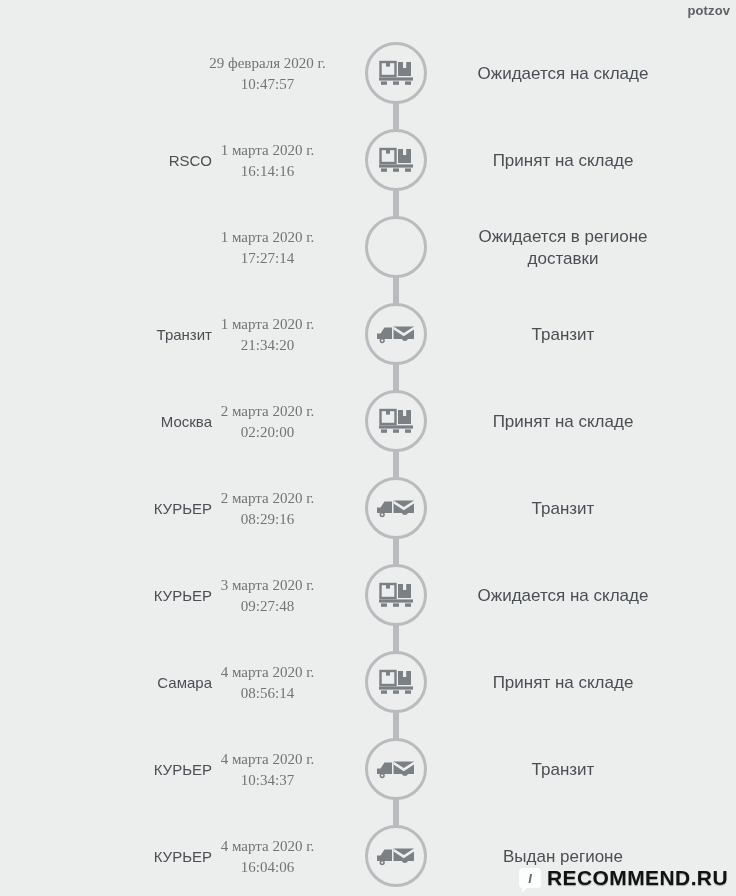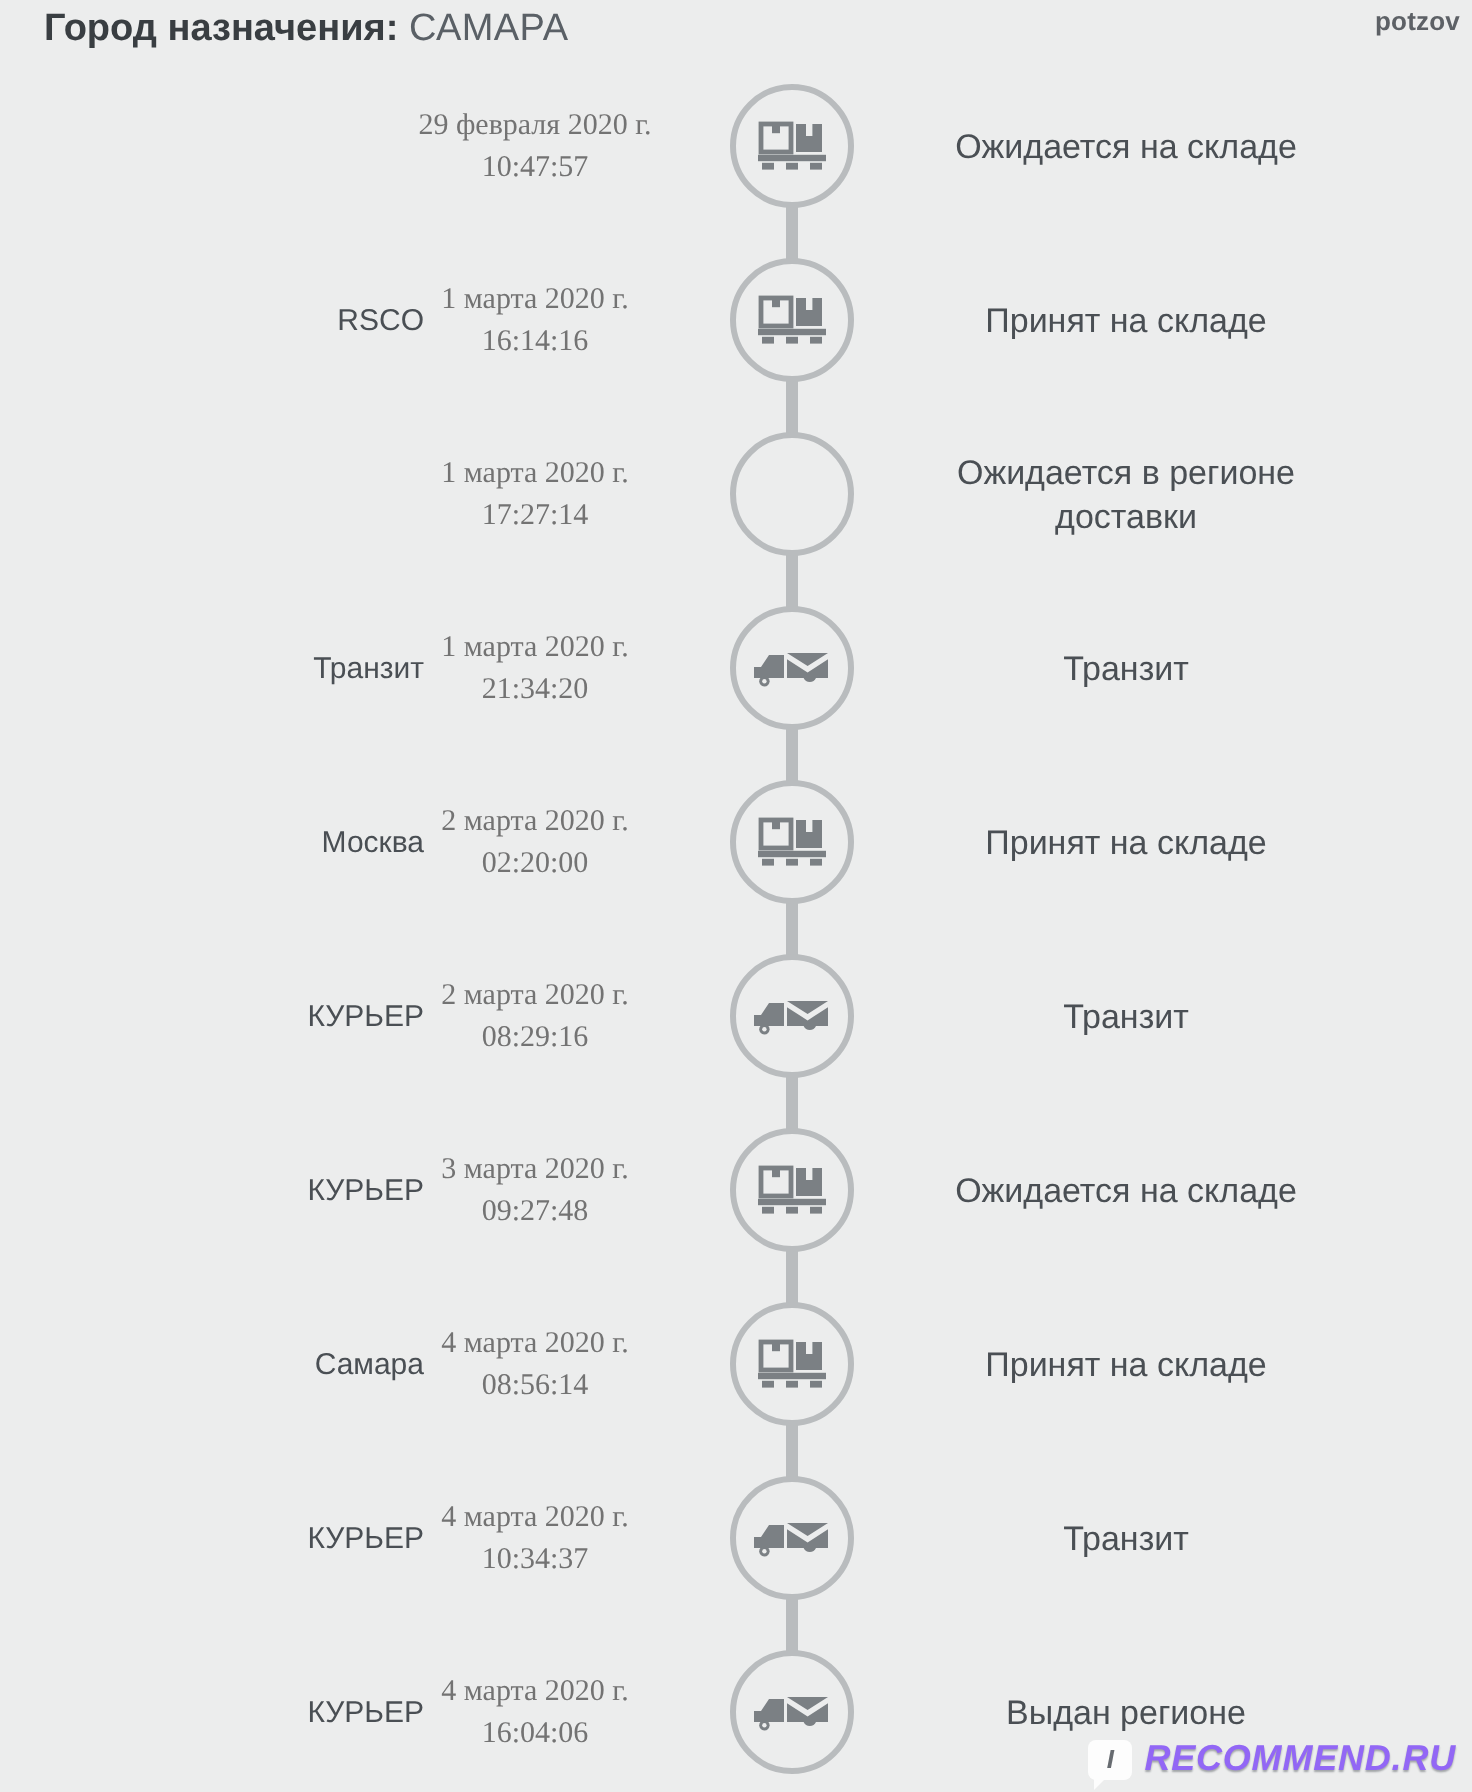--- a/index.html
+++ b/index.html
@@ -170,36 +170,31 @@
     content: "";
     position: absolute;
     left: 3px;
     bottom: -5px;
     width: 0;
     height: 0;
     border-left: 6px solid #ffffff;
     border-bottom: 6px solid transparent;
   }
   .wm-text {
-    font-size: 18px;
+    font-size: 21px;
     font-weight: 700;
-    font-style: italic;
     letter-spacing: 0.4px;
-    color: #8b5cf6;
+    color: #000000;
     text-shadow: 0 1px 1px rgba(90,95,100,0.55);
   }
 </style>
 </head>
 <body>
 
 <div class="header">
-  <div class="page-title">
-    <span class="title-key">Город назначения:</span>
-    <span class="title-val">САМАРА</span>
-  </div>
   <div class="user-watermark">potzov</div>
 </div>
 
 <div class="timeline" id="timeline">
     <div class="row">
       <div class="connector conn-bottom"></div>
       <div class="col-origin">
         <span></span>
       </div>
       <div class="col-date">

